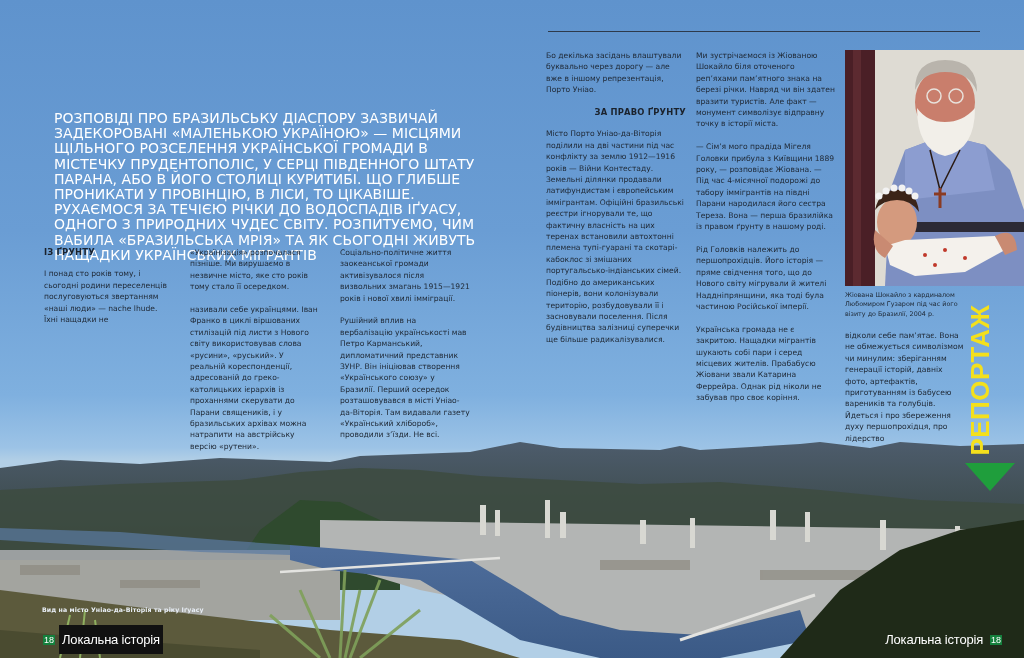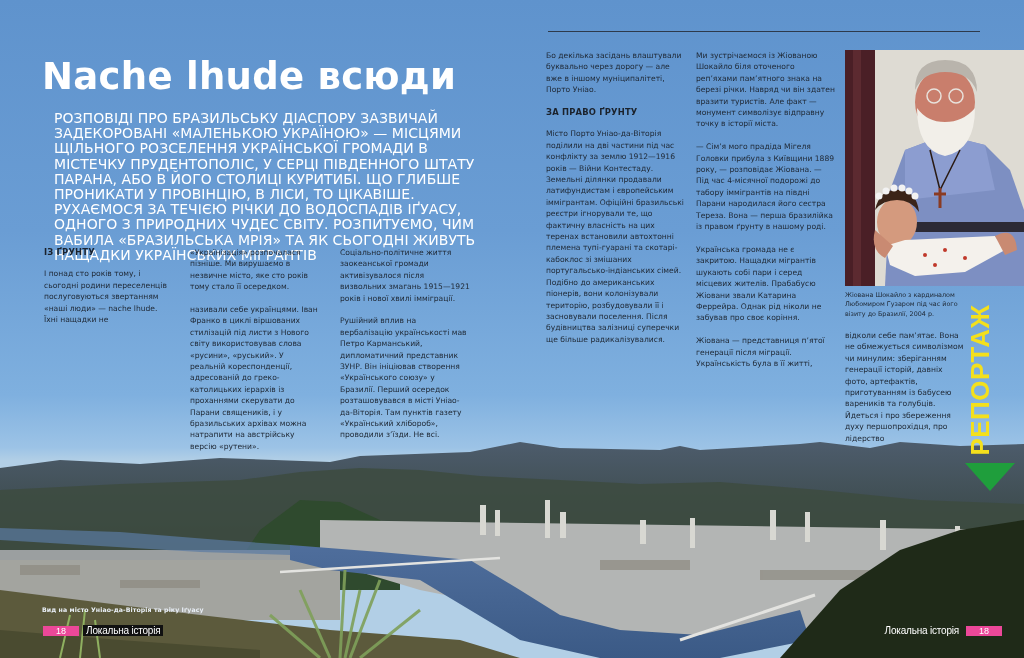--- a/index.html
+++ b/index.html
@@ -39,21 +39,21 @@
     font-size: 8.4px; font-weight: bold; margin-bottom: 10px; letter-spacing: 0.2px;
     color: #1b222c;
   }
   .c1 { left: 44px; top: 247px; width: 128px; }
   .c2 { left: 190px; top: 247px; width: 130px; }
   .c3 { left: 340px; top: 247px; width: 130px; }
 
   .c4 { left: 546px; top: 50px; width: 140px; }
   .c5 { left: 696px; top: 50px; width: 140px; }
   .c6 { left: 845px; top: 330px; width: 120px; }
-  .c4 h3 { margin-top: 2px; }
+  .c4 h3 { margin-top: 2px; text-align: right; }
 
   .rule {
     position: absolute; left: 548px; top: 31px; width: 432px; height: 1px;
     background: #2d3a4c;
   }
 
   .photo {
     position: absolute; left: 845px; top: 50px; width: 179px; height: 236px;
     overflow: hidden; background: #d9d6cf;
   }
@@ -83,25 +83,25 @@
     font-size: 6.2px; font-weight: bold; color: #e8eef5; letter-spacing: 0.1px;
   }
   .folio-left {
     position: absolute; left: 43px; top: 625px; display: flex; align-items: center; gap: 4px;
   }
   .folio-right {
     position: absolute; right: 22px; top: 625px; display: flex; align-items: center; gap: 4px;
   }
   .folio-num {
     font-family: "Liberation Sans", sans-serif; font-size: 9px; color: #ffffff;
-    background: #ec4899; padding: 0 13px;
+    background: #15803d; padding: 0 1px;
   }
   .folio-mag {
-    font-family: "Liberation Sans", sans-serif; font-size: 10px; color: #ffffff;
-    background: #111; padding: 0 3px; letter-spacing: -0.2px;
+    font-family: "Liberation Sans", sans-serif; font-size: 13px; color: #ffffff;
+    background: #111; padding: 7px 3px; letter-spacing: -0.2px;
   }
   .folio-right .folio-mag { background: transparent; }
 </style>
 </head>
 <body>
 
 <div class="spread">
 
   <div class="landscape">
     <svg viewBox="0 0 1024 218" preserveAspectRatio="none">
@@ -163,58 +163,57 @@
           <path d="M345 218 L360 150"></path>
       </g>
       <g stroke="#8fb060" stroke-width="2" fill="none">
         <path d="M60 218 L70 175"></path>
           <path d="M80 218 L85 170"></path>
           <path d="M100 218 L95 180"></path>
       </g>
     </svg>
   </div>
 
-  <h1 class="title">Nache lhude всюди</h1>
   <p class="lead">Розповіді про бразильську діаспору зазвичай задекоровані «маленькою Україною» — місцями щільного розселення української громади в містечку Прудентополіс, у серці південного штату Парана, або в його столиці Куритибі. Що глибше проникати у провінцію, в ліси, то цікавіше. Рухаємося за течією річки до водоспадів Іґуасу, одного з природних чудес світу. Розпитуємо, чим вабила «бразильська мрія» та як сьогодні живуть нащадки українських мігрантів</p>
 
   <div class="col c1">
     <h3>ІЗ ҐРУНТУ</h3>
     <p>І понад сто років тому, і сьогодні родини переселенців послуговуються звертанням «наші люди» — nache lhude. Їхні нащадки не</p>
   </div>
 
   <div class="col c2">
     <p>«Українізація» розпочалася пізніше. Ми вирушаємо в незвичне місто, яке сто років тому стало її осередком.</p>
     <p>називали себе українцями. Іван Франко в циклі віршованих стилізацій під листи з Нового світу використовував слова «русини», «руський». У реальній кореспонденції, адресованій до греко-католицьких ієрархів із проханнями скерувати до Парани священиків, і у бразильських архівах можна натрапити на австрійську версію «рутени».</p>
   </div>
 
   <div class="col c3">
     <p>Соціально-політичне життя заокеанської громади активізувалося після визвольних змагань 1915—1921 років і нової хвилі імміграції.</p>
-    <p>Рушійний вплив на вербалізацію українськості мав Петро Карманський, дипломатичний представник ЗУНР. Він ініціював створення «Українського союзу» у Бразилії. Перший осередок розташовувався в місті Уніао-да-Віторія. Там пунктів газету «Український хлібороб», проводили з’їзди. Не всі.</p>
+    <p>Рушійний вплив на вербалізацію українськості мав Петро Карманський, дипломатичний представник ЗУНР. Він ініціював створення «Українського союзу» у Бразилії. Перший осередок розташовувався в місті Уніао-да-Віторія. Там видавали газету «Український хлібороб», проводили з’їзди. Не всі.</p>
   </div>
 
   <div class="img-caption">Вид на місто Уніао-да-Віторія та ріку Іґуасу</div>
 
   <div class="folio-left">
     <span class="folio-num">18</span>
     <span class="folio-mag">Локальна історія</span>
   </div>
 
   <div class="rule"></div>
 
   <div class="col c4">
-    <p>Бо декілька засідань влаштували буквально через дорогу — але вже в іншому муніципалітеті, Порто Уніао.</p>
+    <p>Бо декілька засідань влаштували буквально через дорогу — але вже в іншому репрезентація, Порто Уніао.</p>
     <h3>ЗА ПРАВО ҐРУНТУ</h3>
     <p>Місто Порто Уніао-да-Віторія поділили на дві частини під час конфлікту за землю 1912—1916 років — Війни Контестаду. Земельні ділянки продавали латифундистам і європейським іммігрантам. Офіційні бразильські реєстри ігнорували те, що фактичну власність на цих теренах встановили автохтонні племена тупі-гуарані та скотарі-кабоклос зі змішаних португальсько-індіанських сімей. Подібно до американських піонерів, вони колонізували територію, розбудовували її і засновували поселення. Після будівництва залізниці суперечки ще більше радикалізувалися.</p>
   </div>
 
   <div class="col c5">
     <p>Ми зустрічаємося із Жіованою Шокайло біля оточеного реп’яхами пам’ятного знака на березі річки. Навряд чи він здатен вразити туристів. Але факт — монумент символізує відправну точку в історії міста.</p>
     <p>— Сім’я мого прадіда Мігеля Головки прибула з Київщини 1889 року, — розповідає Жіована. — Під час 4-місячної подорожі до табору іммігрантів на півдні Парани народилася його сестра Тереза. Вона — перша бразилійка із правом ґрунту в нашому роді.</p>
+    <p>Рід Головків належить до першопрохідців. Його історія — пряме свідчення того, що до Нового світу мігрували й жителі Наддніпрянщини, яка тоді була частиною Російської імперії.</p>
     <p>Українська громада не є закритою. Нащадки мігрантів шукають собі пари і серед місцевих жителів. Прабабусю Жіовани звали Катарина Феррейра. Однак рід ніколи не забував про своє коріння.</p>
-    <p>Жіована — представниця п’ятої генерації після міграції. Українськість була в її житті,</p>
   </div>
 
   <div class="photo">
     <svg viewBox="0 0 179 236" preserveAspectRatio="none">
       <rect x="0" y="0" width="179" height="236" fill="#dedbd3"></rect>
       <rect x="0" y="0" width="30" height="236" fill="#4a1f26"></rect>
       <rect x="8" y="0" width="8" height="236" fill="#5c2a30"></rect>
 
       <path d="M40 236 L45 140 L60 100 L100 85 L140 95 L165 120 L179 160 L179 236 Z" fill="#7d8fc2"></path>
       <path d="M60 100 L100 85 L140 95 L150 140 L60 150 Z" fill="#8c9dd0"></path>

